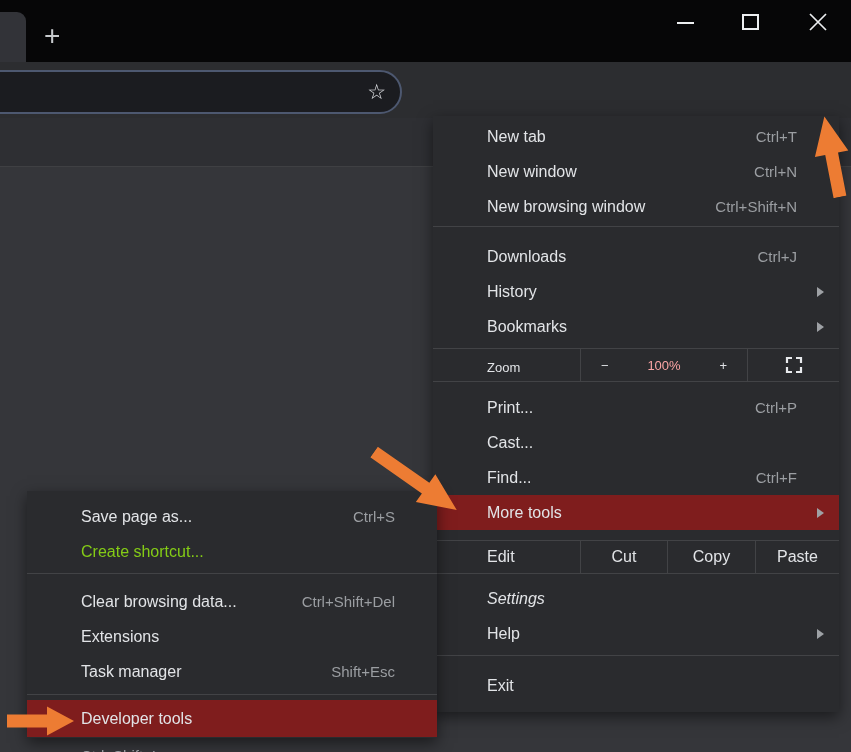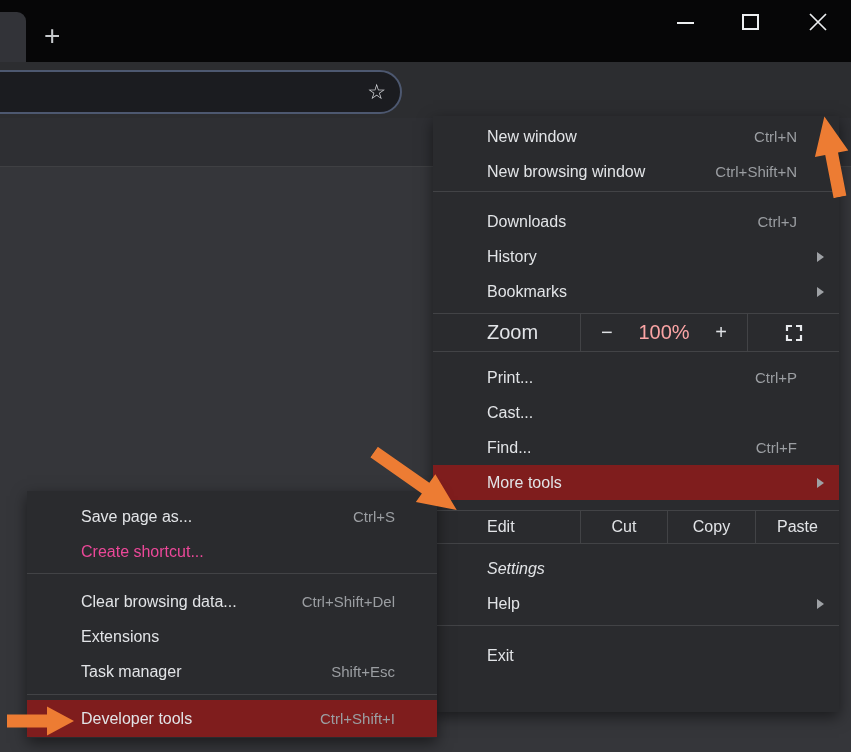--- a/index.html
+++ b/index.html
@@ -50,47 +50,47 @@
 
   
   .menu { position:absolute; background:#2a2b2e; box-shadow:0 5px 14px rgba(0,0,0,.5); z-index:5; }
   .main-menu { left:433px; top:116px; width:406px; height:596px; padding-top:3px; }
   .submenu { left:27px; top:491px; width:410px; height:247px; padding-top:8px; z-index:6; }
 
   .mi { position:relative; height:35px; line-height:35px; padding-left:54px; padding-right:42px;
         display:flex; justify-content:space-between; color:#e2e4e7; font-size:16px; white-space:nowrap; }
   .mi .sc { color:#9b9ea2; font-size:15px; }
   .mi.hl { background:#7f1d1d; }
-  .mi.disabled { color:#ec4899; }
+  .mi.disabled { color:#84cc16; }
   .subarrow { position:absolute; right:15px; top:13px; width:0; height:0;
               border-left:7px solid #9ea1a5; border-top:5px solid transparent; border-bottom:5px solid transparent; }
   .msep { border:none; border-top:1px solid #424346; }
   .sep-a { margin:2px 0 12px 0; }
   .sep-b { margin:4px 0 12px 0; }
   .sep-c { margin:4px 0 10px 0; }
   .sep-d { margin:5px 0 0 0; }
 
-  .zoomrow { height:39px; margin-top:4px; border-top:1px solid #424346; border-bottom:1px solid #424346;
-             display:flex; align-items:stretch; color:#e2e4e7; font-size:20px; }
+  .zoomrow { height:34px; margin-top:4px; border-top:1px solid #424346; border-bottom:1px solid #424346;
+             display:flex; align-items:stretch; color:#e2e4e7; font-size:13px; }
   .zlabel { width:147px; padding-left:54px; line-height:37px; }
   .zcontrols { width:168px; border-left:1px solid #424346; border-right:1px solid #424346;
                display:flex; align-items:center; justify-content:space-between; padding:0 20px; }
   .zval { color:#fca5a5; }
   .zbtn { color:#dfe1e5; }
   .zfull { flex:1; display:flex; align-items:center; justify-content:center; }
 
   .editrow { height:34px; margin-top:10px; border-top:1px solid #424346; border-bottom:1px solid #424346;
              display:flex; color:#e2e4e7; font-size:16px; line-height:32px; }
   .ecell-label { width:147px; padding-left:54px; }
   .ecell { text-align:center; border-left:1px solid #424346; }
   .ecell.c1 { width:87px; } .ecell.c2 { width:88px; } .ecell.c3 { width:84px; }
 
   .print-gap { margin-top:8px; }
   .settings-gap { margin-top:7px;font-style:italic; }
-  .devtools { height:37px; line-height:37px; margin-top:5px; }
+  .devtools { height:37px; line-height:37px; margin-top:5px;flex-direction:column; }
 
   
   .arrow { position:absolute; z-index:10; }
   .arrow-top { left:840px; top:175px; transform:rotate(-101deg); transform-origin:0 22px; }
   .arrow-mid { left:374px; top:430px; transform:rotate(35deg); transform-origin:0 22px; }
   .arrow-bottom { left:7px; top:699px; }
 </style>
 </head>
 <body>
 
@@ -155,20 +155,24 @@
     <div class="ticon dots-btn">
       <div class="dot"></div>
       <div class="dot"></div>
       <div class="dot"></div>
     </div>
   </div>
 
   <div class="strip"></div>
 
   <div class="menu main-menu">
+    <div class="mi">
+      <span>New tab</span>
+      <span class="sc">Ctrl+T</span>
+    </div>
     <div class="mi">
       <span>New window</span>
       <span class="sc">Ctrl+N</span>
     </div>
     <div class="mi">
       <span>New browsing window</span>
       <span class="sc">Ctrl+Shift+N</span>
     </div>
 
     <hr class="msep sep-a">

